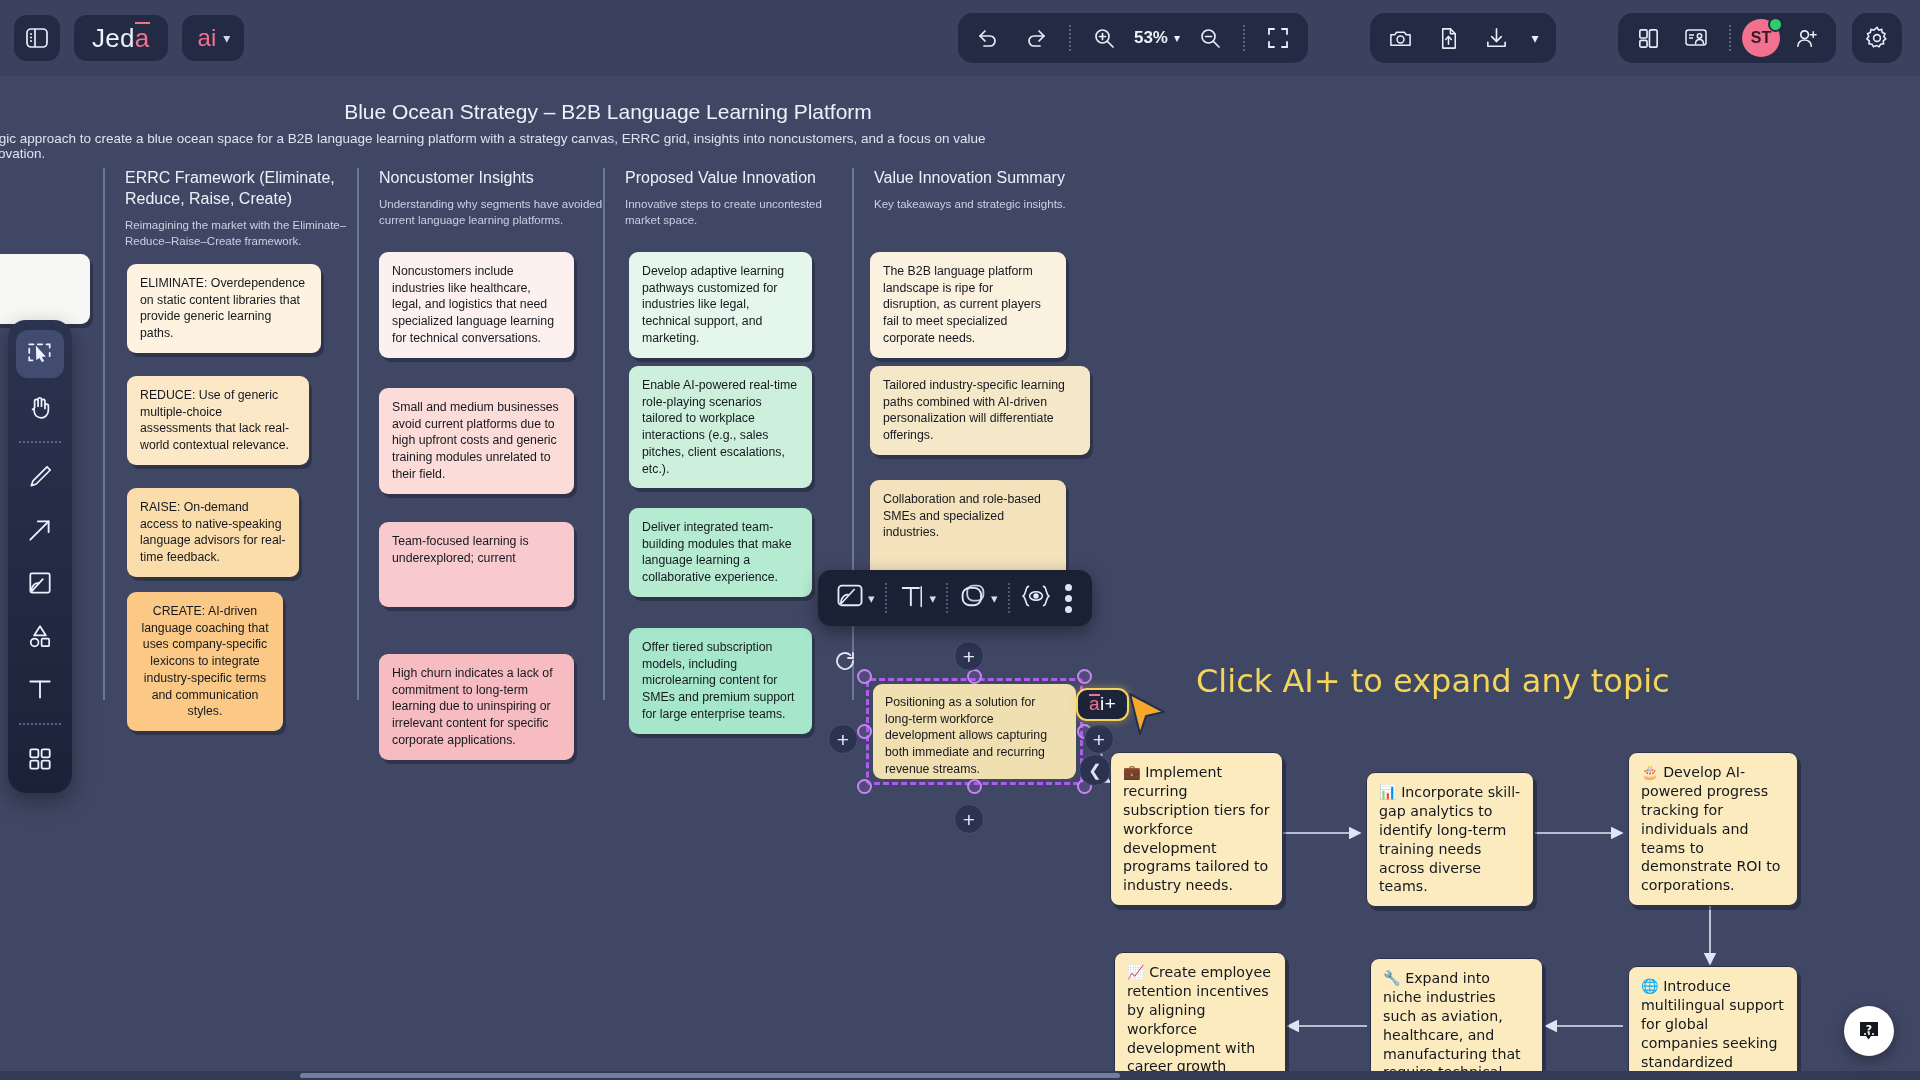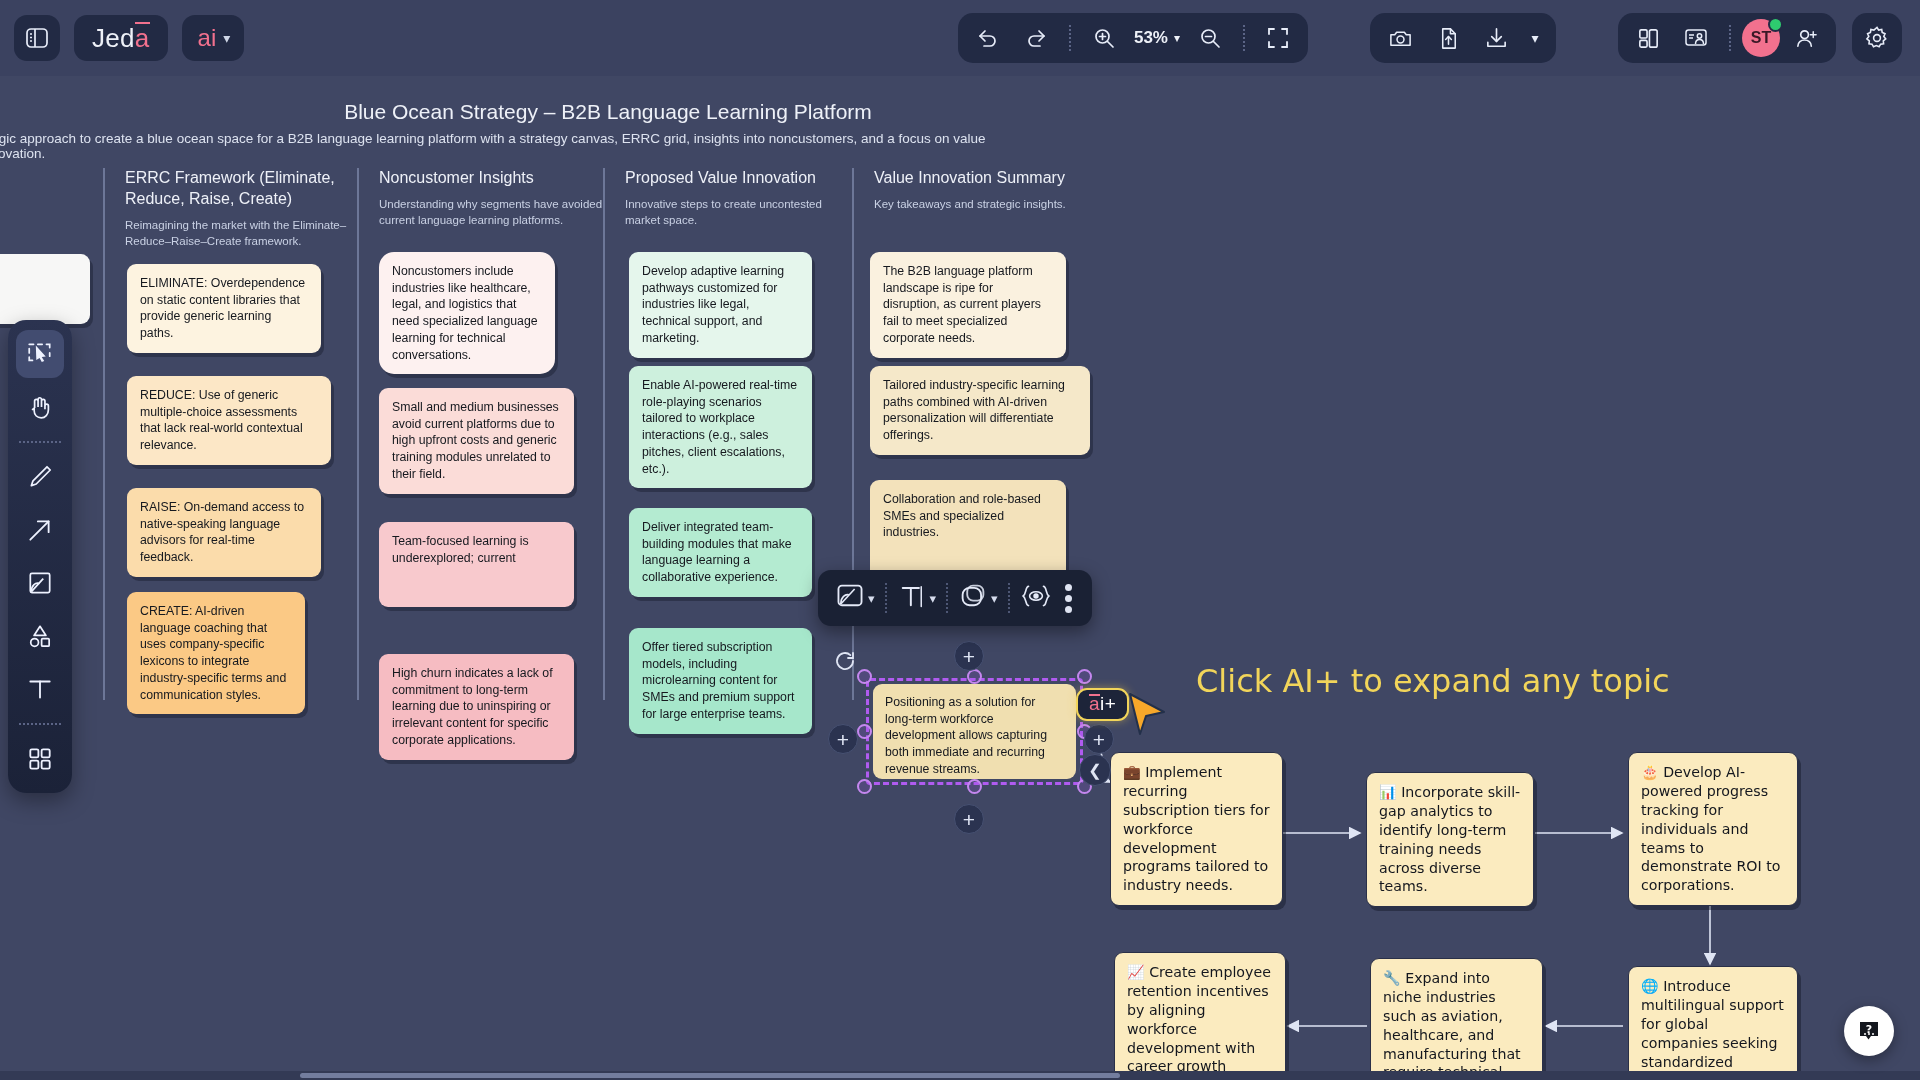--- a/index.html
+++ b/index.html
@@ -247,32 +247,32 @@
 on tailored</div>
     </div>
 
     <div class="col" style="left:103px; width:250px;">
       <div class="cdiv"></div>
       <div class="cinner">
         <h3>ERRC Framework (Eliminate, Reduce, Raise, Create)</h3>
         <p class="cdesc">Reimagining the market with the Eliminate–Reduce–Raise–Create framework.</p>
       </div>
       <div class="card" style="left:24px; top:96px; width:194px; background:#fdf3e0;">ELIMINATE: Overdependence on static content libraries that provide generic learning paths.</div>
-      <div class="card" style="left:24px; top:208px; width:204px; background:#fce7c6;">REDUCE: Use of generic multiple-choice assessments that lack real-world contextual relevance.</div>
-      <div class="card" style="left:24px; top:320px; width:194px; background:#fbdcab;">RAISE: On-demand access to native-speaking language advisors for real-time feedback.</div>
-      <div class="card" style="left:24px; top:424px; width:178px; background:#fbc985;">CREATE: AI-driven language coaching that uses company-specific lexicons to integrate industry-specific terms and communication styles.</div>
+      <div class="card" style="left:24px; top:208px; width:182px; background:#fce7c6;">REDUCE: Use of generic multiple-choice assessments that lack real-world contextual relevance.</div>
+      <div class="card" style="left:24px; top:320px; width:172px; background:#fbdcab;">RAISE: On-demand access to native-speaking language advisors for real-time feedback.</div>
+      <div class="card" style="left:24px; top:424px; width:156px; background:#fbc985;text-align:center;">CREATE: AI-driven language coaching that uses company-specific lexicons to integrate industry-specific terms and communication styles.</div>
     </div>
 
     <div class="col" style="left:357px; width:256px;">
       <div class="cdiv"></div>
       <div class="cinner">
         <h3>Noncustomer Insights</h3>
         <p class="cdesc">Understanding why segments have avoided current language learning platforms.</p>
       </div>
-      <div class="card" style="left:22px; top:84px; width:176px; background:#fdf1f0;border-radius:15px;">Noncustomers include industries like healthcare, legal, and logistics that need specialized language learning for technical conversations.</div>
+      <div class="card" style="left:22px; top:84px; width:195px; background:#fdf1f0;">Noncustomers include industries like healthcare, legal, and logistics that need specialized language learning for technical conversations.</div>
       <div class="card" style="left:22px; top:220px; width:195px; background:#fbdcd8;">Small and medium businesses avoid current platforms due to high upfront costs and generic training modules unrelated to their field.</div>
       <div class="card" style="left:22px; top:354px; width:195px; height:85px; background:#f8c9cd;">Team-focused learning is underexplored; current</div>
       <div class="card" style="left:22px; top:486px; width:195px; background:#f6bcc2;">High churn indicates a lack of commitment to long-term learning due to uninspiring or irrelevant content for specific corporate applications.</div>
     </div>
 
     <div class="col" style="left:603px; width:250px;">
       <div class="cdiv"></div>
       <div class="cinner">
         <h3>Proposed Value Innovation</h3>
         <p class="cdesc">Innovative steps to create uncontested market space.</p>

